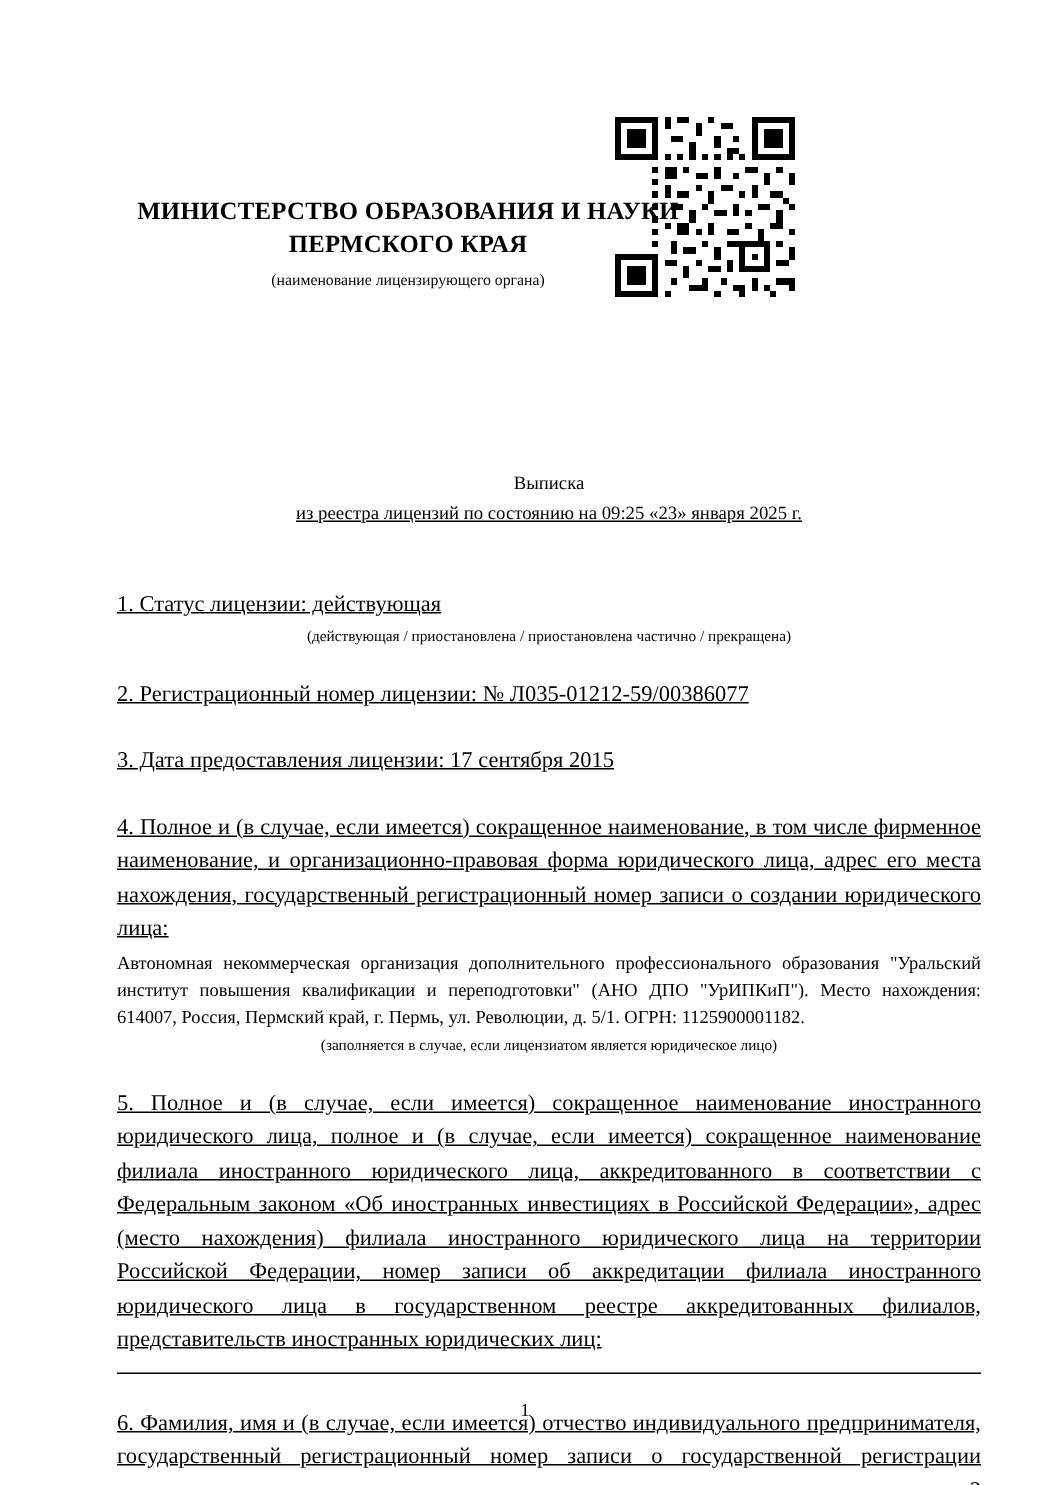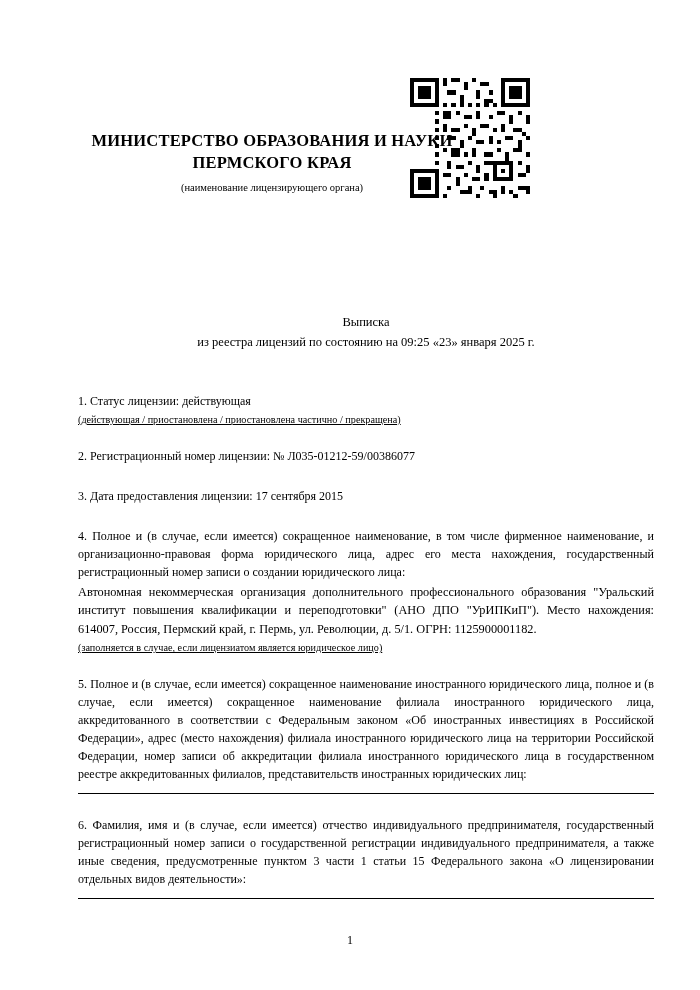--- a/index.html
+++ b/index.html
@@ -56,33 +56,35 @@
     width: 576px;
   }
 
   .center { text-align: center; }
   .vypiska {
     font-size: 12.5px;
     margin-bottom: 5px;
   }
   .vypiska-line {
     font-size: 12.5px;
+    text-decoration: underline;
   }
 
   .sect {
-    font-size: 12px;
+    font-size: 15px;
     line-height: 1.5;
     margin-top: 22px;
     text-align: justify;
+    text-decoration: underline;
   }
   .sect.first { margin-top: 42px; }
   .note {
     font-size: 10.2px;
+    text-align: center;
     margin-top: 4px;
-    text-decoration: underline;
   }
   .note.tight { margin-top: 3px; }
 
   .rule {
     border: 0;
     border-top: 1px solid #000;
     margin: 10px 0 4px 0;
     height: 0;
   }
 

